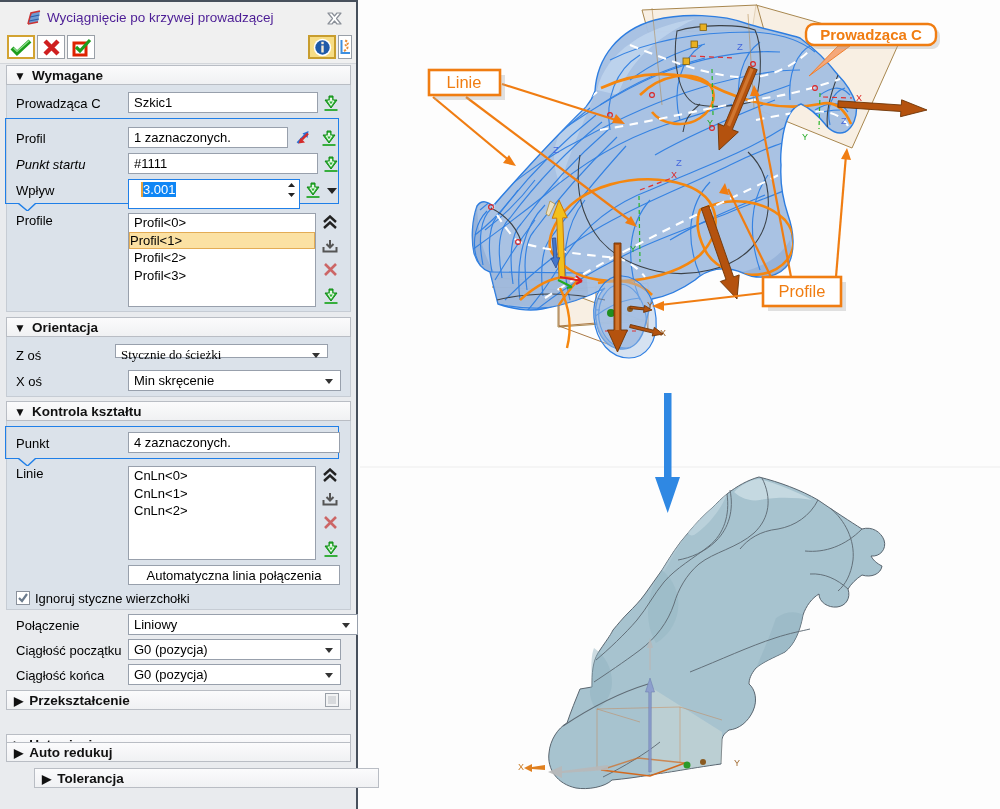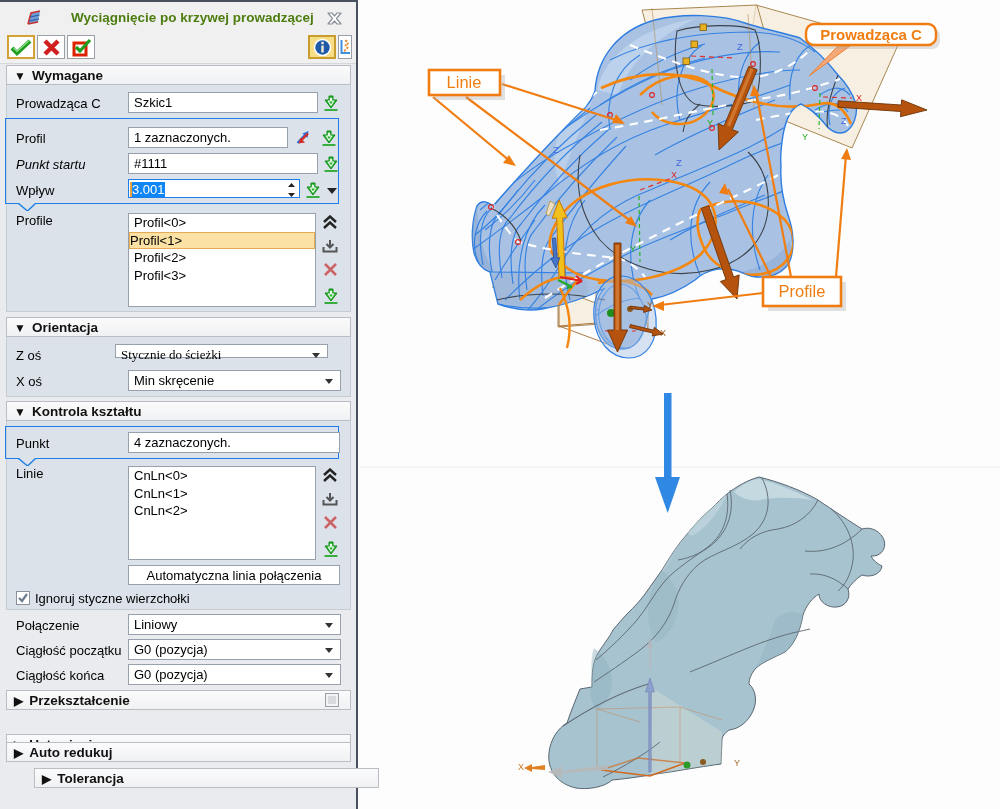--- a/index.html
+++ b/index.html
@@ -4,21 +4,21 @@
 <style>
 * { margin:0; padding:0; box-sizing:border-box; }
 html,body { width:1000px; height:809px; overflow:hidden; background:#fdfdfd;
   font-family:"Liberation Sans", sans-serif; }
 #stage { position:relative; width:1000px; height:809px; }
 .abs { position:absolute; }
 
 #dlg { position:absolute; left:0; top:0; width:358px; height:809px;
   background:#e9ebee; border-top:2px solid #47505c; border-right:2px solid #47505c; }
 #titlebar { position:absolute; left:0; top:0; width:356px; height:30px; background:#f0f0f0; }
-#title { position:absolute; left:47px; top:8px; font-size:13.5px; font-weight:bold; color:#4d7c0f;margin-left:24px; }
+#title { position:absolute; left:47px; top:8px; font-size:13.5px; font-weight:normal; color:#4c1d95; }
 #toolbar { position:absolute; left:0; top:30px; width:356px; height:32px; background:#f0f0f0;
   border-bottom:1px solid #d4d7db; }
 .tbtn { position:absolute; top:33px; width:28px; height:24px; background:#fff;
   border:1px solid #9aa0a8; }
 .gold { border:2px solid #d2a332; }
 .goldbg { background:#f7dd85; border:2px solid #c89d2e; }
 .sechdr { position:absolute; left:6px; width:345px; height:20px;
   background:linear-gradient(#fbfbfc,#f0f1f3); border:1px solid #b9bdc4;
   font-size:13.5px; font-weight:bold; color:#111; line-height:19px; }
 .sechdr .tri { display:inline-block; margin:0 6px 0 7px; font-size:12px; color:#111; }
@@ -390,21 +390,21 @@
     <div class="bluebox" style="top:116px;height:86px;"></div>
     <svg class="icon" style="left:18px;top:201px;" width="18" height="8" viewBox="0 0 18 8">
       <path d="M0 0 L18 0 L9.5 8 Z" fill="#dbe2ea"></path>
       <path d="M0 0 L9.5 8 L18 0" fill="none" stroke="#1f7fe8" stroke-width="1.4"></path>
     </svg>
     <div class="lbl" style="left:16px;top:129px;">Profil</div>
     <div class="fld" style="left:128px;top:125px;width:160px;height:21px;">1 zaznaczonych.</div>
     <div class="lbl" style="left:16px;top:155px;font-style:italic;">Punkt startu</div>
     <div class="fld" style="left:128px;top:151px;width:190px;height:21px;">#1111</div>
     <div class="lbl" style="left:16px;top:181px;">Wpływ</div>
-    <div class="fld" style="left:128px;top:177px;width:172px;height:19px;border:1.5px solid #1f7fe8;padding-left:1px;">
+    <div class="fld" style="left:128px;top:177px;width:172px;height:30px;border:1.5px solid #1f7fe8;padding-left:12px;">
       <span style="background:#0f86f5;color:#fff;border-left:2px solid #e8a33d;">3.001</span></div>
 
     <svg class="icon" style="left:322px;top:93px;" width="18" height="16" viewBox="0 0 18 16">
         <use href="#greenins"></use>
       </svg>
     <svg class="icon" style="left:294px;top:127px;" width="19" height="17" viewBox="0 0 19 17">
         <use href="#swapic"></use>
       </svg>
     <svg class="icon" style="left:320px;top:128px;" width="18" height="16" viewBox="0 0 18 16">
         <use href="#greenins"></use>
@@ -479,21 +479,21 @@
     <svg class="icon" style="left:322px;top:539px;" width="18" height="16" viewBox="0 0 18 16">
         <use href="#greenins"></use>
       </svg>
     <div class="fld" style="left:128px;top:563px;width:212px;height:20px;text-align:center;padding-left:0;">Automatyczna linia połączenia</div>
     <svg class="icon" style="left:16px;top:589px;" width="14" height="14" viewBox="0 0 14 14">
       <rect x="0.5" y="0.5" width="13" height="13" fill="#fff" stroke="#8a919c"></rect>
       <path d="M3 7 L6 10 L11 3" fill="none" stroke="#6b7b8d" stroke-width="2.2"></path>
     </svg>
     <div class="lbl" style="left:35px;top:589px;">Ignoruj styczne wierzchołki</div>
     <div class="lbl" style="left:16px;top:616px;">Połączenie</div>
-    <div class="combo" style="left:128px;top:612px;width:213px;height:21px;">Liniowy</div>
+    <div class="combo" style="left:128px;top:612px;width:230px;height:21px;">Liniowy</div>
     <div class="lbl" style="left:16px;top:641px;">Ciągłość początku</div>
     <div class="combo" style="left:128px;top:637px;width:213px;height:21px;">G0 (pozycja)</div>
     <div class="lbl" style="left:16px;top:666px;">Ciągłość końca</div>
     <div class="combo" style="left:128px;top:662px;width:213px;height:21px;">G0 (pozycja)</div>
 
     <div class="sechdr" style="top:688px;"><span class="tri">▶</span>Przekształcenie</div>
     <svg class="icon" style="left:325px;top:691px;" width="14" height="14" viewBox="0 0 14 14">
       <rect x="0.5" y="0.5" width="13" height="13" fill="#f2f3f4" stroke="#9aa0a8"></rect>
       <rect x="3" y="3" width="8" height="8" fill="#d8dadd"></rect>
     </svg>

